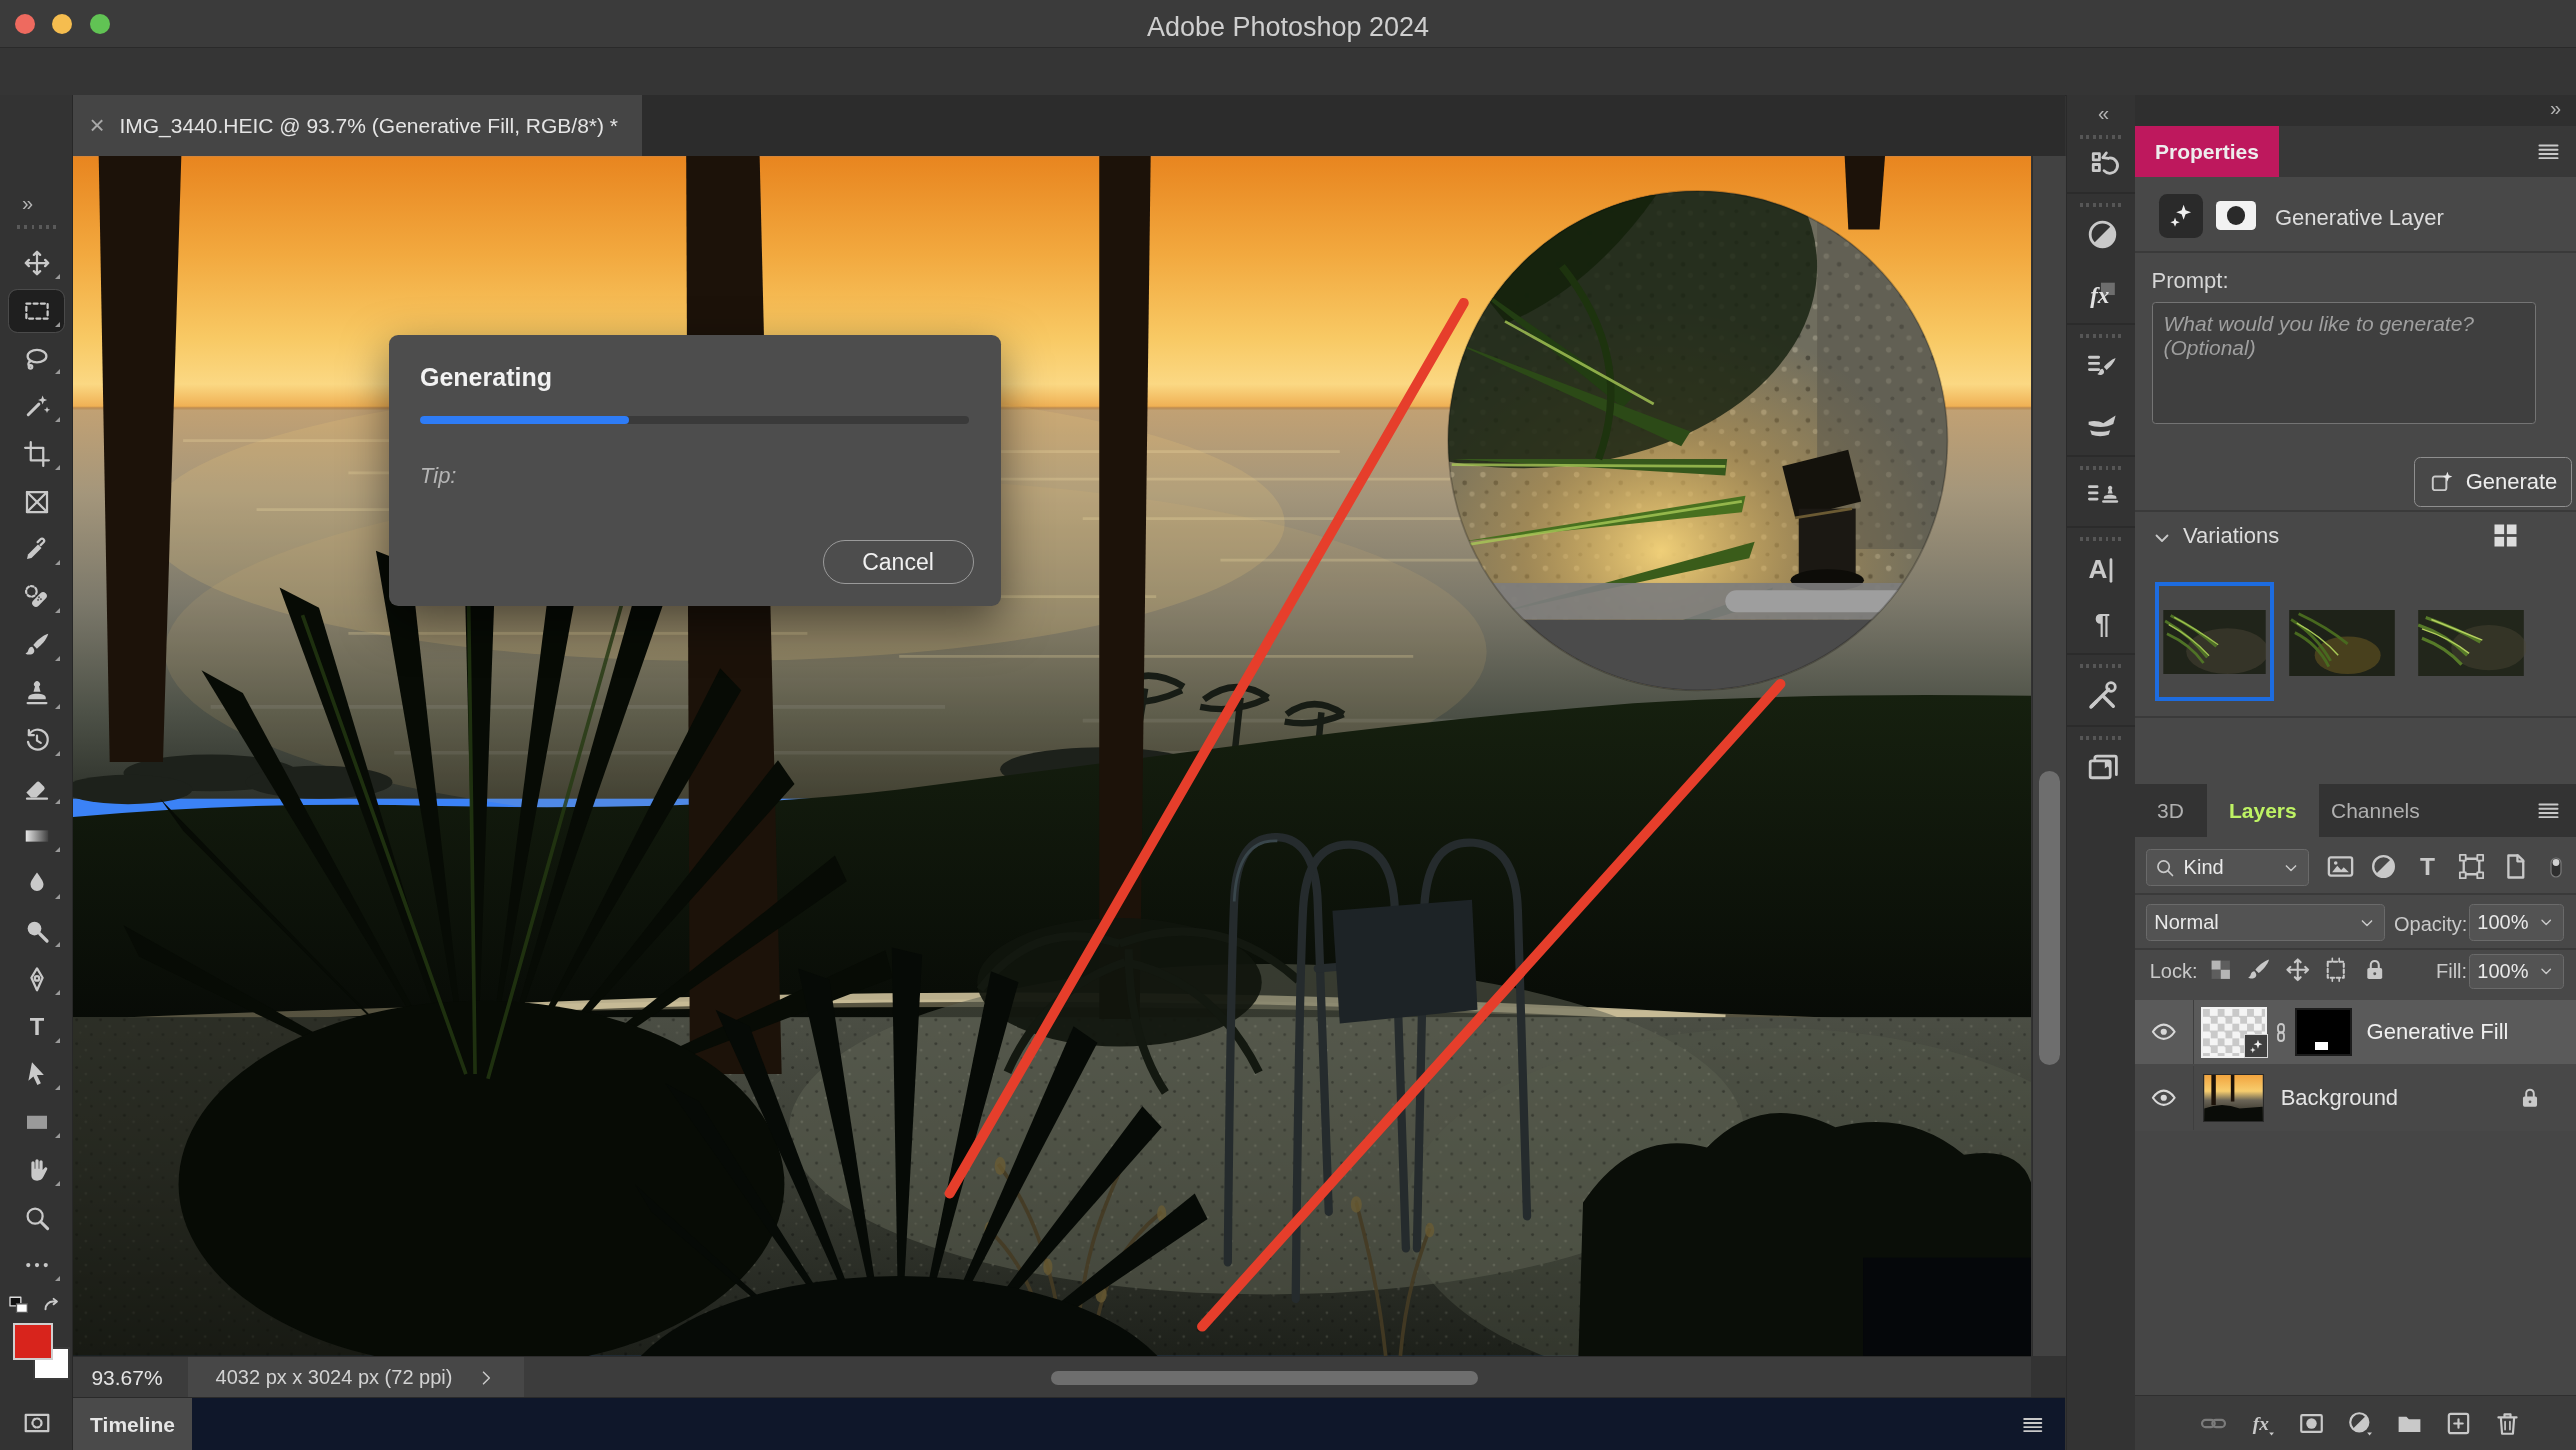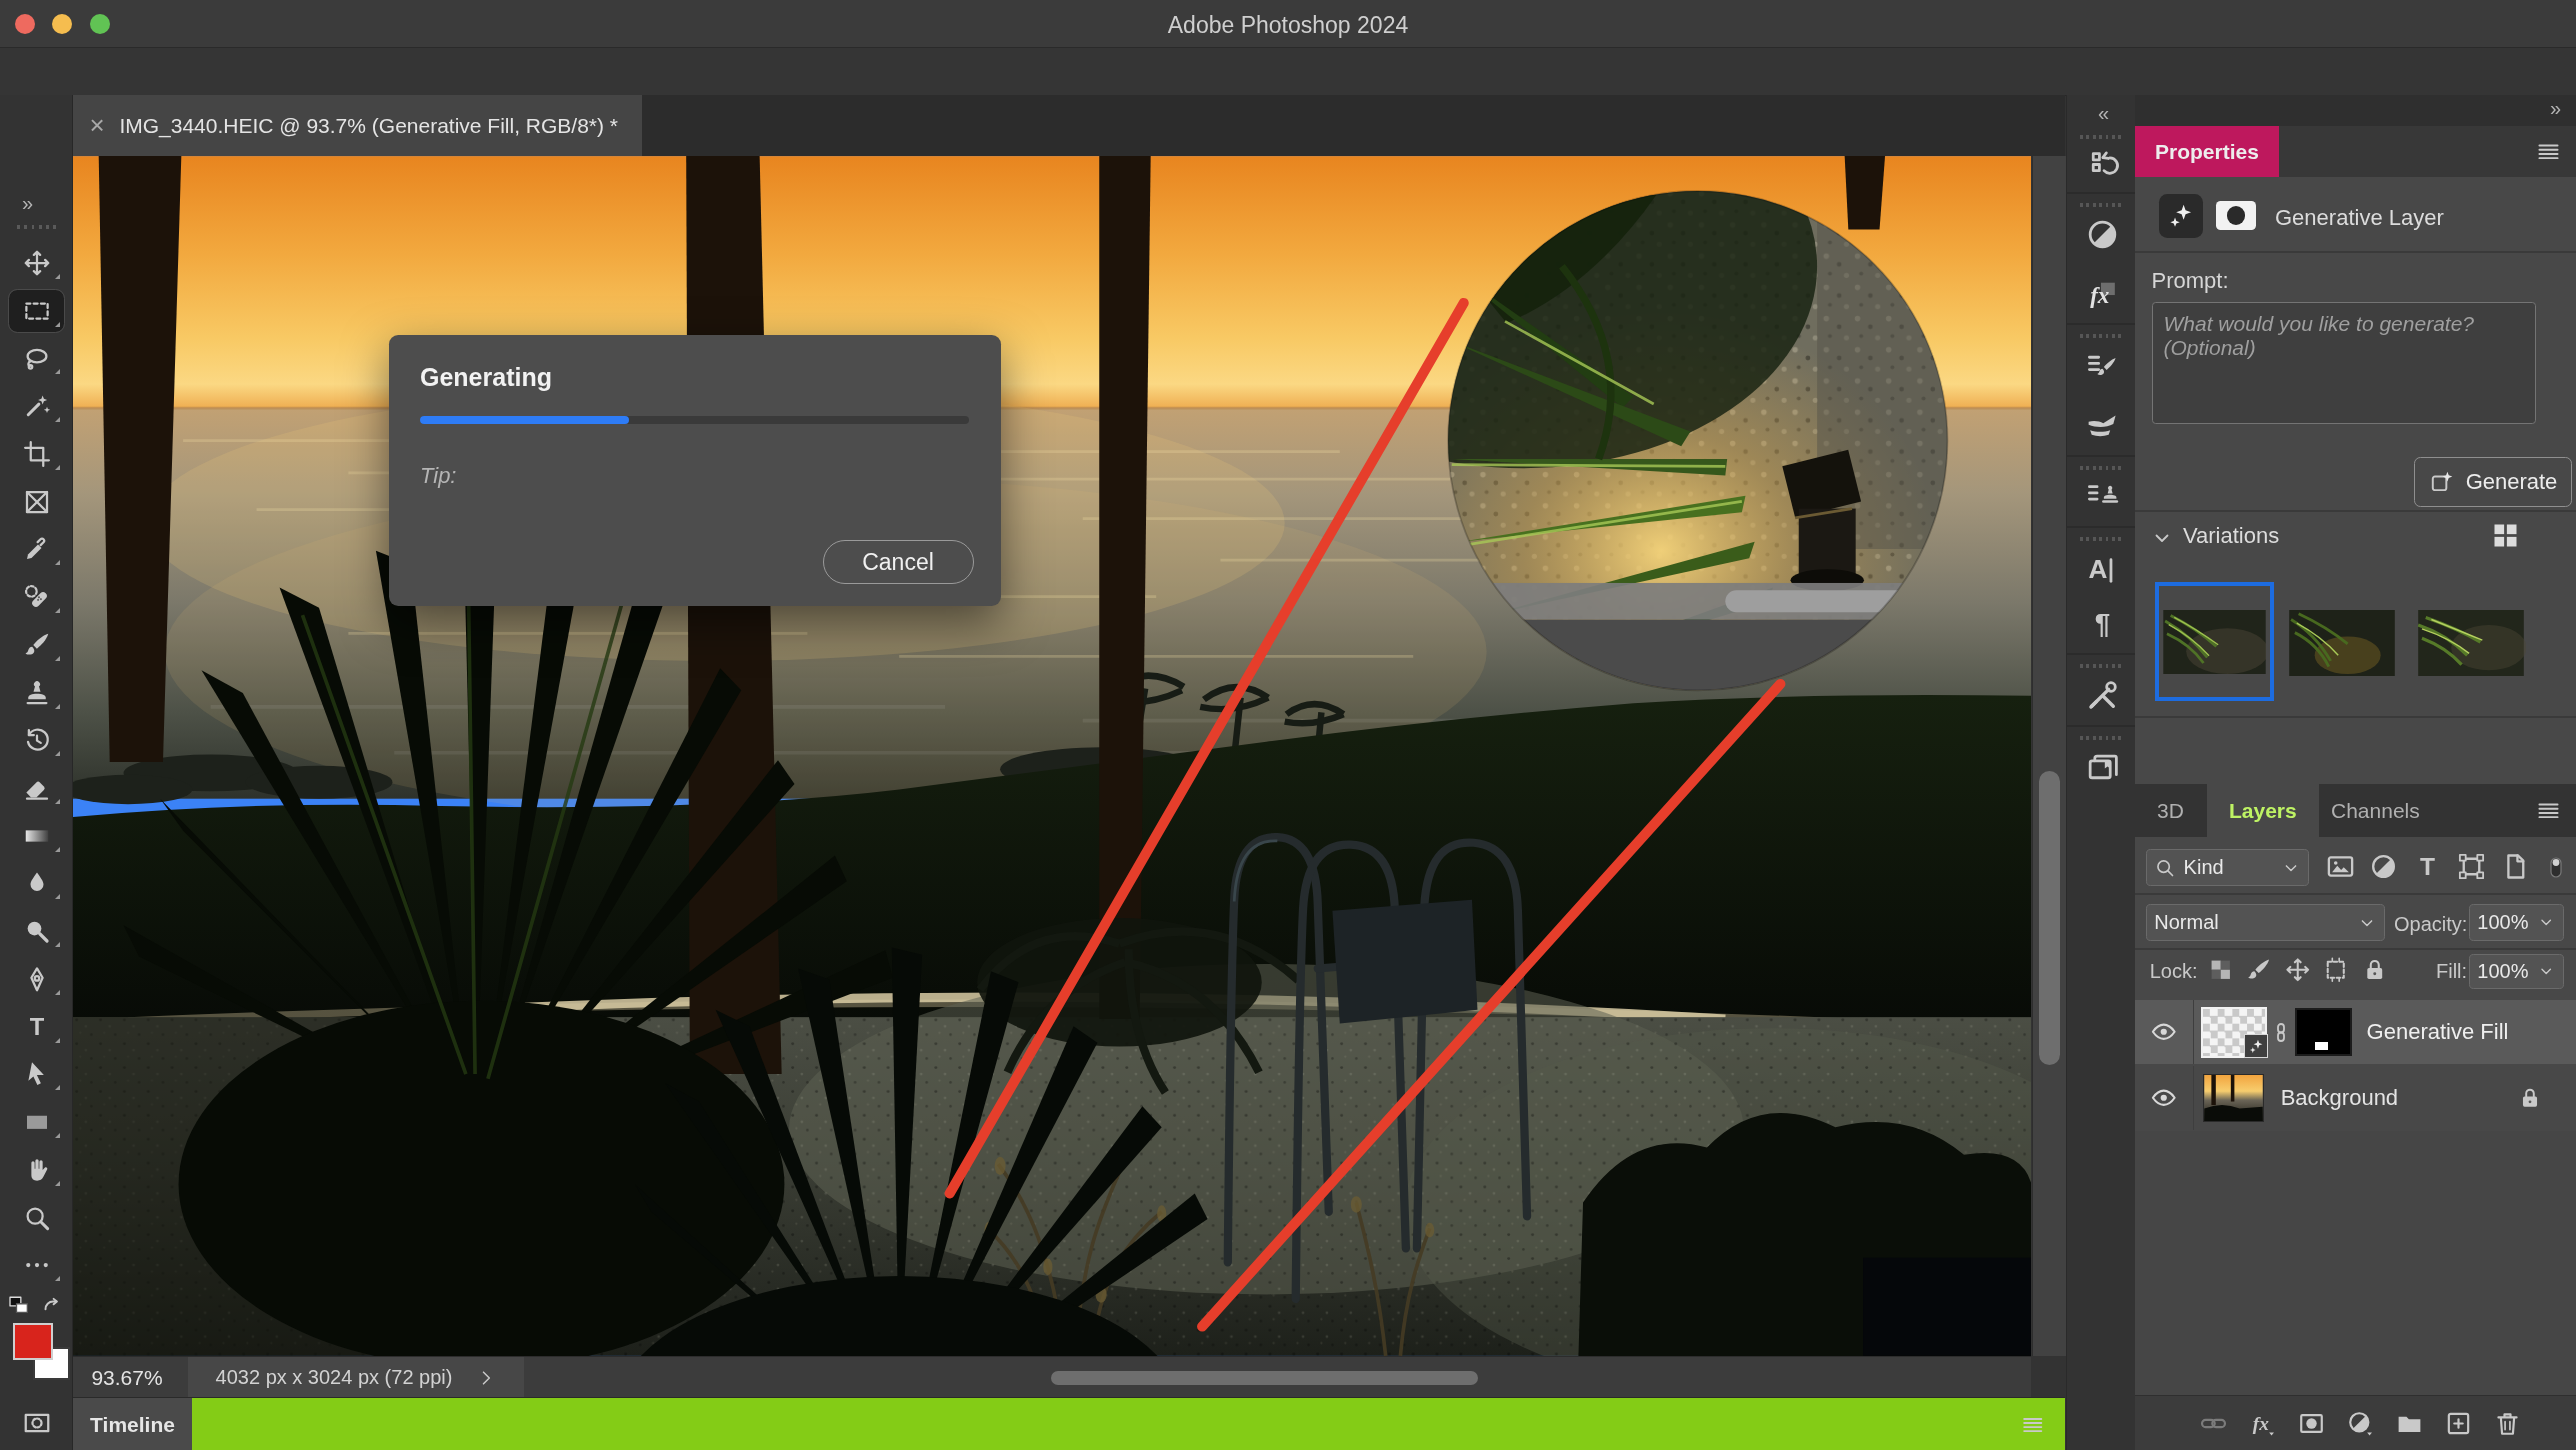--- a/index.html
+++ b/index.html
@@ -3,21 +3,21 @@
 <meta charset="utf-8">
 <style>
   html,body{margin:0;padding:0;background:#1e1e1e;}
   *{box-sizing:border-box;}
   .app{position:relative;width:2576px;height:1450px;overflow:hidden;
        font-family:"Liberation Sans",sans-serif;color:#d6d6d6;background:#333333;}
   .abs{position:absolute;}
   
   .titlebar{left:0;top:0;width:2576px;height:48px;background:#3b3b3b;border-bottom:0.9px solid #2a2a2a;}
   .tl{width:20px;height:20px;border-radius:50%;top:13.8px;}
-  .apptitle{width:100%;text-align:center;top:12px;font-size:23px;color:#cfcfcf;}
+  .apptitle{width:100%;text-align:center;top:12px;font-size:27px;color:#cfcfcf;}
   
   .optionsbar{left:0;top:48px;width:2576px;height:48px;background:#353535;border-bottom:0.9px solid #282828;}
   .grip{background:repeating-linear-gradient(90deg,#5a5a5a 0 2.8px,transparent 2.8px 7.3px);}
   .vdiv{width:1.8px;background:#2b2b2b;top:53px;height:37px;}
   .obtn{top:53px;height:37px;display:flex;align-items:center;justify-content:center;border-radius:6.4px;}
   .obtn.active{background:#242424;}
   .olabel{top:59px;font-size:20px;color:#cfcfcf;}
   .olabel.dim{color:#8a8a8a;}
   .oinput{top:55px;height:33px;background:#2b2b2b;border:0.9px solid #5a5a5a;border-radius:3.7px;
           color:#e9e9e9;font-size:20px;font-family:"Liberation Sans",sans-serif;padding:0 9.2px;}
@@ -87,21 +87,21 @@
   .eyecell{width:59px;display:flex;justify-content:center;border-right:0.9px solid #3e3e3e;align-self:stretch;align-items:center;}
   .checker{background:repeating-conic-gradient(#f4f4f4 0 25%,#c9c9c9 0 50%) 0 0/14.7px 14.7px;}
   .lfooter{left:0;top:1300px;width:441px;height:55px;background:#3c3c3c;border-top:1.8px solid #2f2f2f;
            display:flex;align-items:center;gap:20px;padding-left:64px;}
   .lfooter .ic{width:29px;height:29px;}
   
   .statusbar{left:73px;top:1356px;width:1958px;height:41px;background:#3c3c3c;border-top:0.9px solid #2c2c2c;}
   .docbox{left:115px;top:0;width:336px;height:41px;background:#474747;display:flex;align-items:center;
           justify-content:center;gap:24px;font-size:20px;color:#d2d2d2;}
   .hthumb{top:13.8px;height:14.7px;border-radius:7.3px;background:#6e6e6e;}
-  .timeline{left:73px;top:1397px;width:1992px;height:53px;background:#84cc16;border-top:0.9px solid #2a2a2a;}
+  .timeline{left:73px;top:1397px;width:1992px;height:53px;background:#0f172a;border-top:0.9px solid #2a2a2a;}
   .tltab{left:0;top:0;width:119px;height:53px;background:#4a4a4a;display:flex;align-items:center;
          justify-content:center;font-size:21px;font-weight:bold;color:#e6e6e6;}
   .ic{display:inline-block;}
   .ic svg{display:block;}
 </style>
 </head>
 <body>
 
 <div class="app">
 

